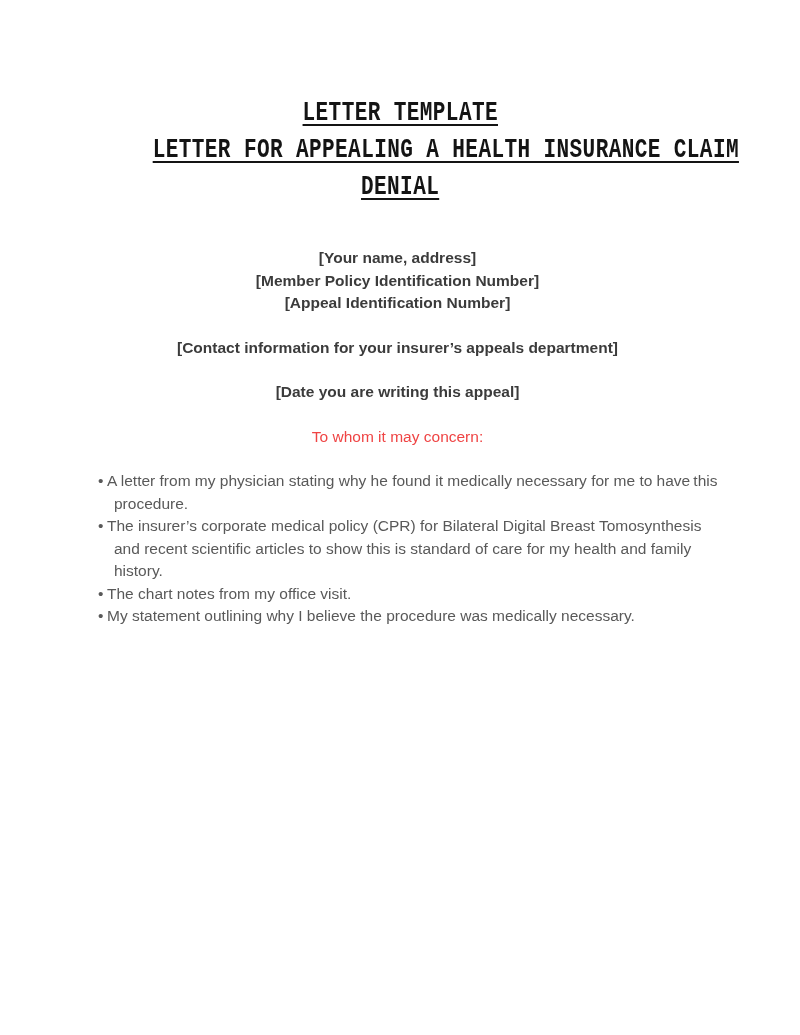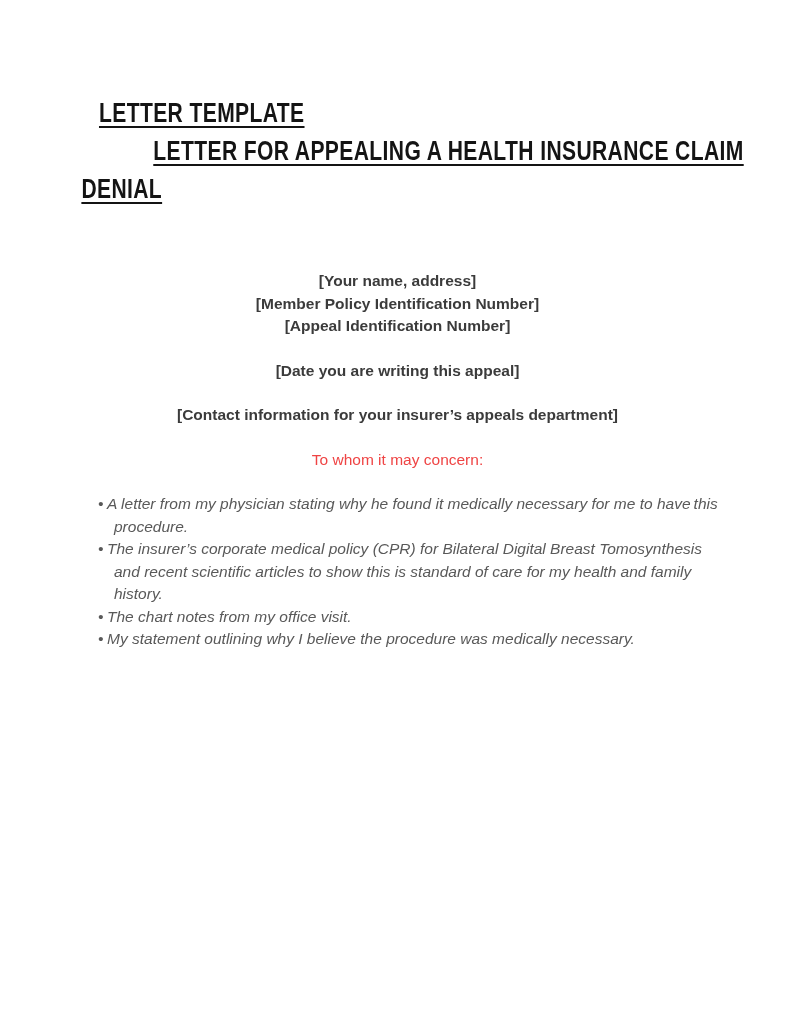--- a/index.html
+++ b/index.html
@@ -17,22 +17,23 @@
 
   .page {
     width: 800px;
     height: 1035px;
     background: #ffffff;
     padding: 96px 70px 0 70px;
   }
 
   
   .title {
-    text-align: left;
-    margin-bottom: 60px;
+    text-align: center;
+    margin-bottom: 40px;
+    font-family: Liberation Mono, monospace;
   }
   .title-line {
     line-height: 34px;
     white-space: nowrap;
   }
   .title-line .tl {
     display: inline-block;
     transform: scaleX(0.78);
     transform-origin: center;
     font-size: 27px;
@@ -60,21 +61,20 @@
     margin-bottom: 22px;
     text-align: center;
   }
   .content {
     max-width: 655px;
   }
 
   
   .bullets {
     list-style: none;
-    font-style: italic;
   }
   .bullet {
     position: relative;
     padding-left: 44px;
     text-indent: -7px;
     font-size: 15.5px;
     color: #595959;
     line-height: 22.5px;
   }
   .bullet::before {
@@ -104,23 +104,23 @@
   </div>
 
   <div class="content">
 
     <div class="block">
       <p class="label">[Your name, address]</p>
       <p class="label">[Member Policy Identification Number]</p>
       <p class="label">[Appeal Identification Number]</p>
     </div>
 
+    <p class="label block">[Contact information for your insurer’s appeals department]</p>
+
     <p class="label block">[Date you are writing this appeal]</p>
-
-    <p class="label block">[Contact information for your insurer’s appeals department]</p>
 
     <p class="body-text block">To whom it may concern:</p>
 
 
 
 
     <ul class="bullets">
       <li class="bullet">A letter from my physician stating why he found it medically necessary for me to have this procedure.</li>
       <li class="bullet">The insurer’s corporate medical policy (CPR) for Bilateral Digital Breast Tomosynthesis and recent scientific articles to show this is standard of care for my health and family history.</li>
       <li class="bullet">The chart notes from my office visit.</li>

